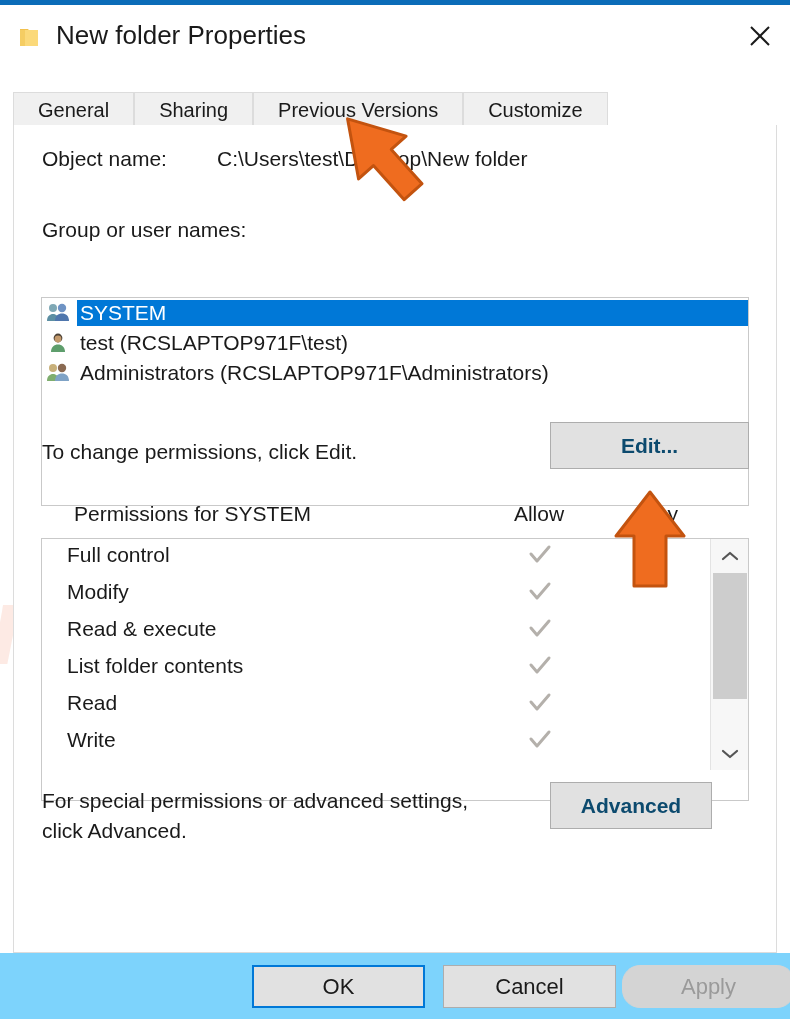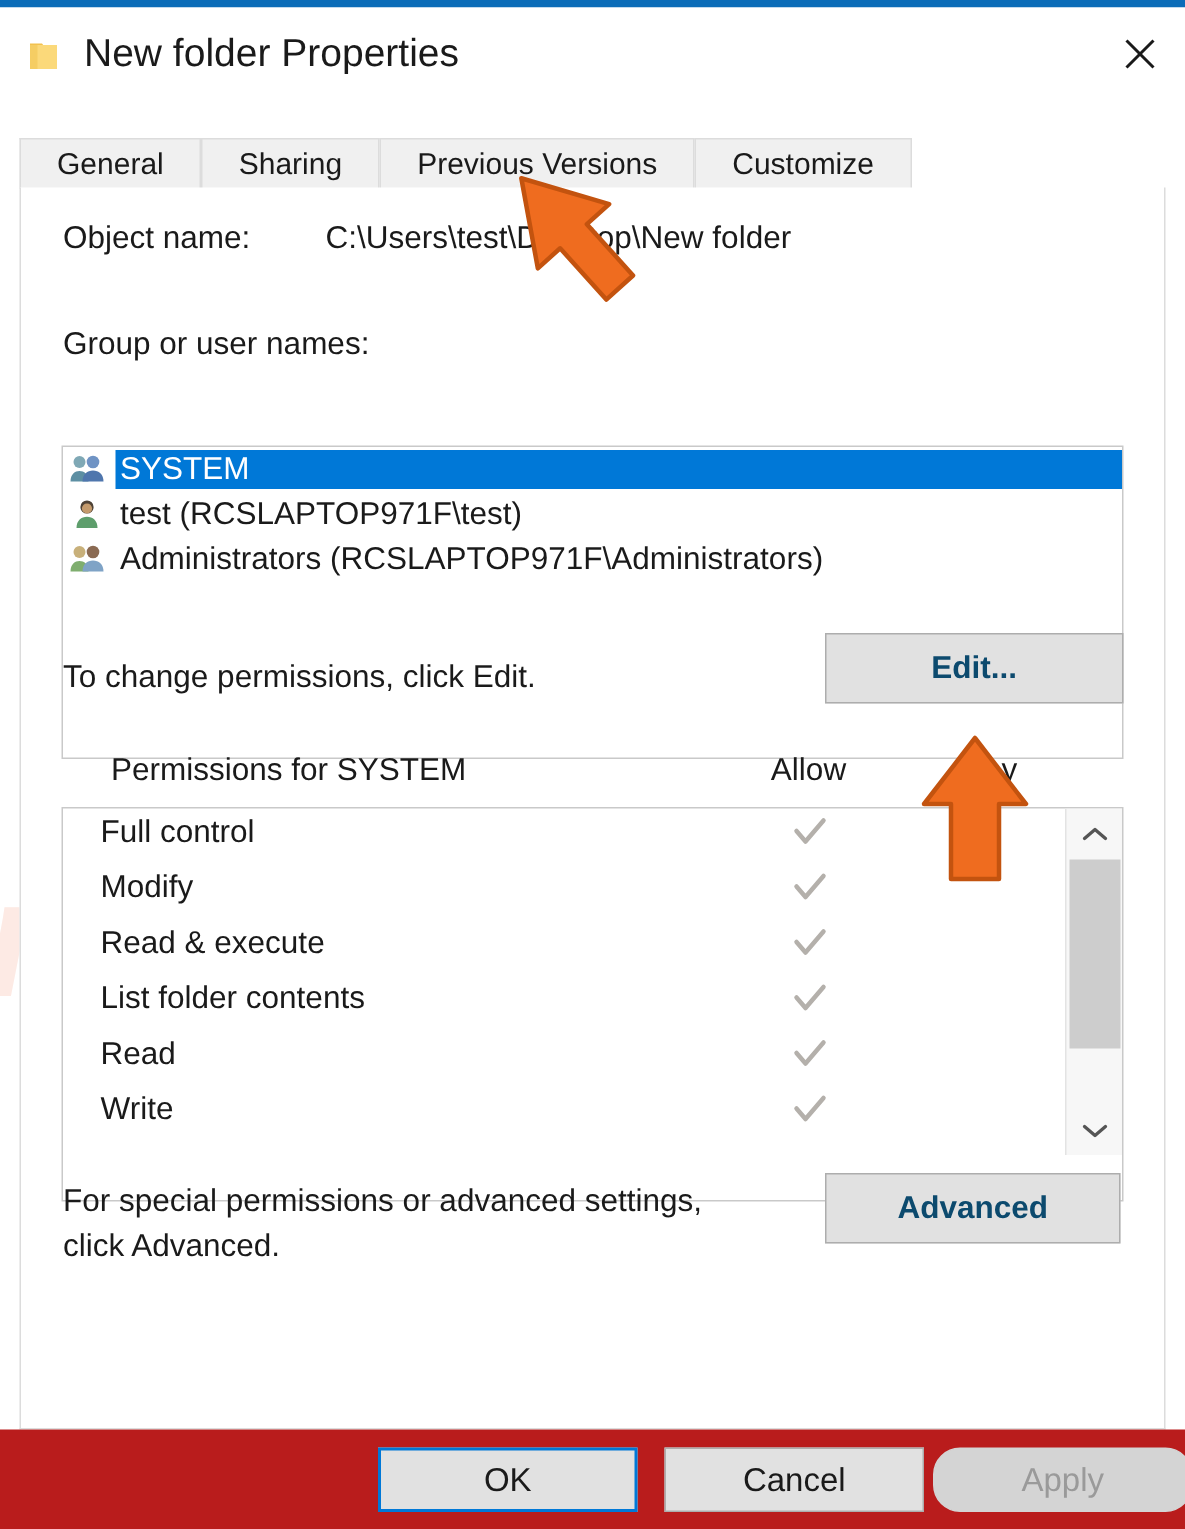--- a/index.html
+++ b/index.html
@@ -383,32 +383,32 @@
     top: 661px;
     width: 470px;
     font-size: 21px;
     color: #1a1a1a;
     line-height: 30px;
   }
   #advanced-button {
     position: absolute;
     left: 536px;
     top: 657px;
-    width: 197px;
+    width: 162px;
     height: 47px;
   }
 
   
   #footer {
     position: absolute;
     left: 0;
     top: 948px;
     width: 790px;
     height: 67px;
-    background: #b91c1c;
+    background: #7dd3fc;
   }
   .footer-btn {
     position: absolute;
     top: 12px;
     width: 173px;
     height: 43px;
     box-sizing: border-box;
     background: #e1e1e1;
     border: 1px solid #adadad;
     font-size: 22px;

